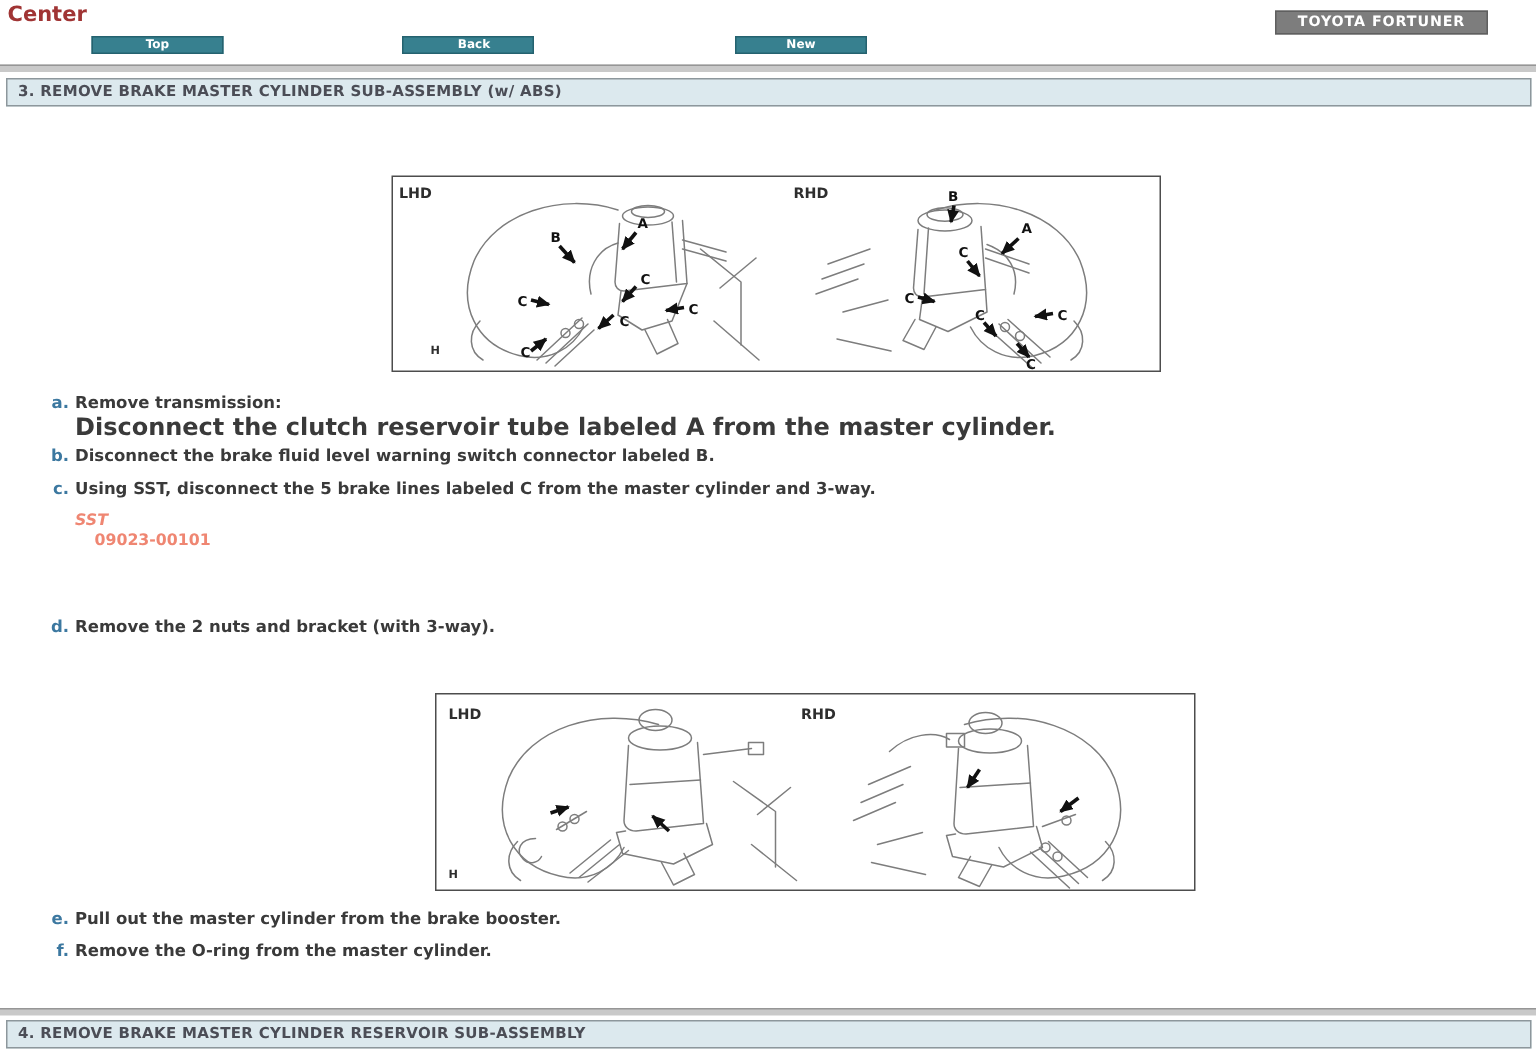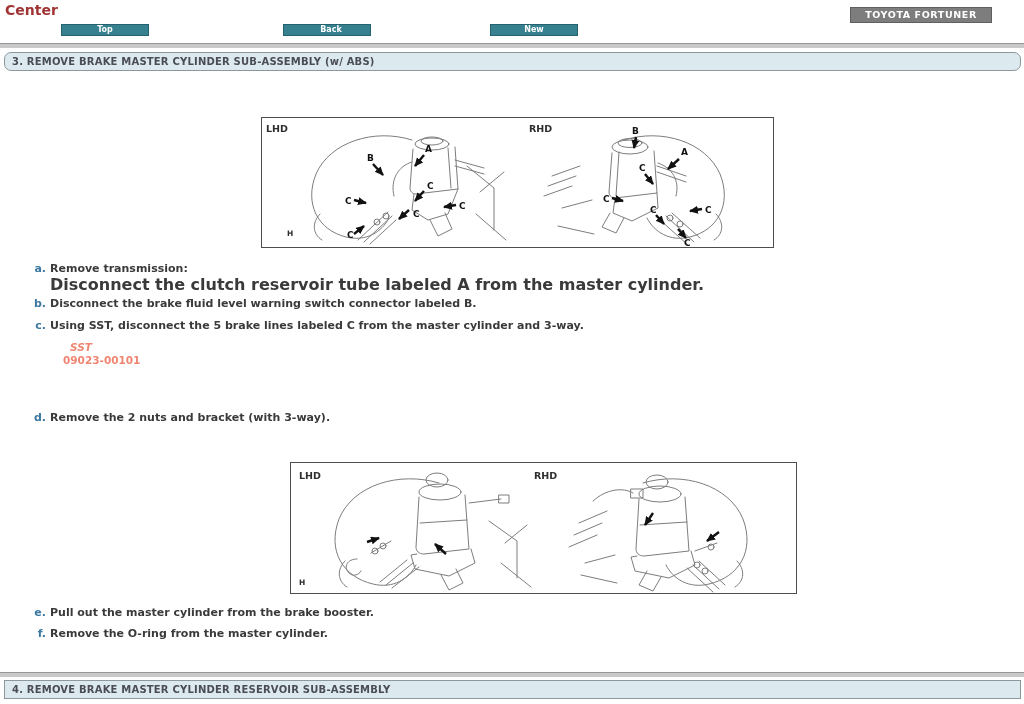--- a/index.html
+++ b/index.html
@@ -12,60 +12,60 @@
     color:#a03434; font-size:14px; font-weight:bold;
   }
   .btn {
     position:absolute; top:24px; width:88px; height:12px;
     background:#37808f; border:1px solid #25626f; box-sizing:border-box;
     color:#ffffff; font-size:8px; font-weight:bold; line-height:10px;
     text-align:center; padding:0; cursor:pointer;
     font-family:"DejaVu Sans","Liberation Sans",sans-serif;
   }
   #btn-top  { left:61px; }
-  #btn-back { left:283px;padding-left:8px; }
+  #btn-back { left:268px;padding-left:8px; }
   #btn-new  { left:490px; }
   .badge {
     position:absolute; left:850px; top:7px; width:142px; height:16px;
     background:#7d7d7d; border:1px solid #5f5f5f; box-sizing:border-box;
     color:#ffffff; font-size:9.5px; font-weight:bold; letter-spacing:0.6px;
     text-align:center; line-height:14px;
   }
   .sep {
     position:absolute; left:0; width:1024px; height:5px;
     background:#c9c9c9; border-top:1px solid #969696; box-sizing:border-box;
   }
   #sep-1 { top:43px; }
   #sep-2 { top:672px; }
   .sec-header {
     position:absolute; left:4px; width:1017px; height:19px;
     background:#dce9ee; border:1px solid #8d979c; box-sizing:border-box;
     color:#4b4d56; font-size:10px; font-weight:bold; letter-spacing:0.2px;
     line-height:17px; padding-left:7px;
   }
-  #sec3-header { top:52px;border-radius:7px; }
+  #sec3-header { top:52px; }
   #sec4-header { top:680px; }
   .fig {
     position:absolute; border:1px solid #4d4d4d; background:#ffffff; box-sizing:content-box;
   }
   #fig1 { left:261px; top:117px; width:511px; height:129px; }
   #fig2 { left:290px; top:462px; width:505px; height:130px; }
   .step { position:absolute; font-size:11px; font-weight:bold; color:#3a3a3a; white-space:nowrap; }
   .step .letter { color:#3c78a0; display:inline-block; width:14px; text-align:right; margin-right:4px; }
   .step-cont { position:absolute; left:50px; font-size:16px; font-weight:bold; color:#3a3a3a; white-space:nowrap; }
   #step-a { left:32px; top:262px; }
   #step-a-line2 { top:275px; }
   #step-b { left:32px; top:297px; }
   #step-c { left:32px; top:319px; }
   #step-d { left:32px; top:411px; }
   #step-e { left:32px; top:606px; }
   #step-f { left:32px; top:627px; }
   .sst-label {
     position:absolute; left:50px; top:341px;
-    color:#ef8672; font-size:10.5px; font-weight:bold; font-style:italic;margin-left:20px;
+    color:#ef8672; font-size:10.5px; font-weight:bold; font-style:italic;
   }
   .sst-number {
     position:absolute; left:63px; top:354px;
     color:#ef8672; font-size:10.5px; font-weight:bold;
   }
   .art { stroke:#7d7d7d; fill:none; stroke-width:1; stroke-linecap:round; stroke-linejoin:round; }
   .callout { stroke:#111111; stroke-width:2.4; fill:none; }
   svg text { font-family:"DejaVu Sans","Liberation Sans",sans-serif; font-weight:bold; fill:#2e2e2e; }
   .fig-side-label { font-size:9.5px; }
   .fig-corner { font-size:7.5px; }

